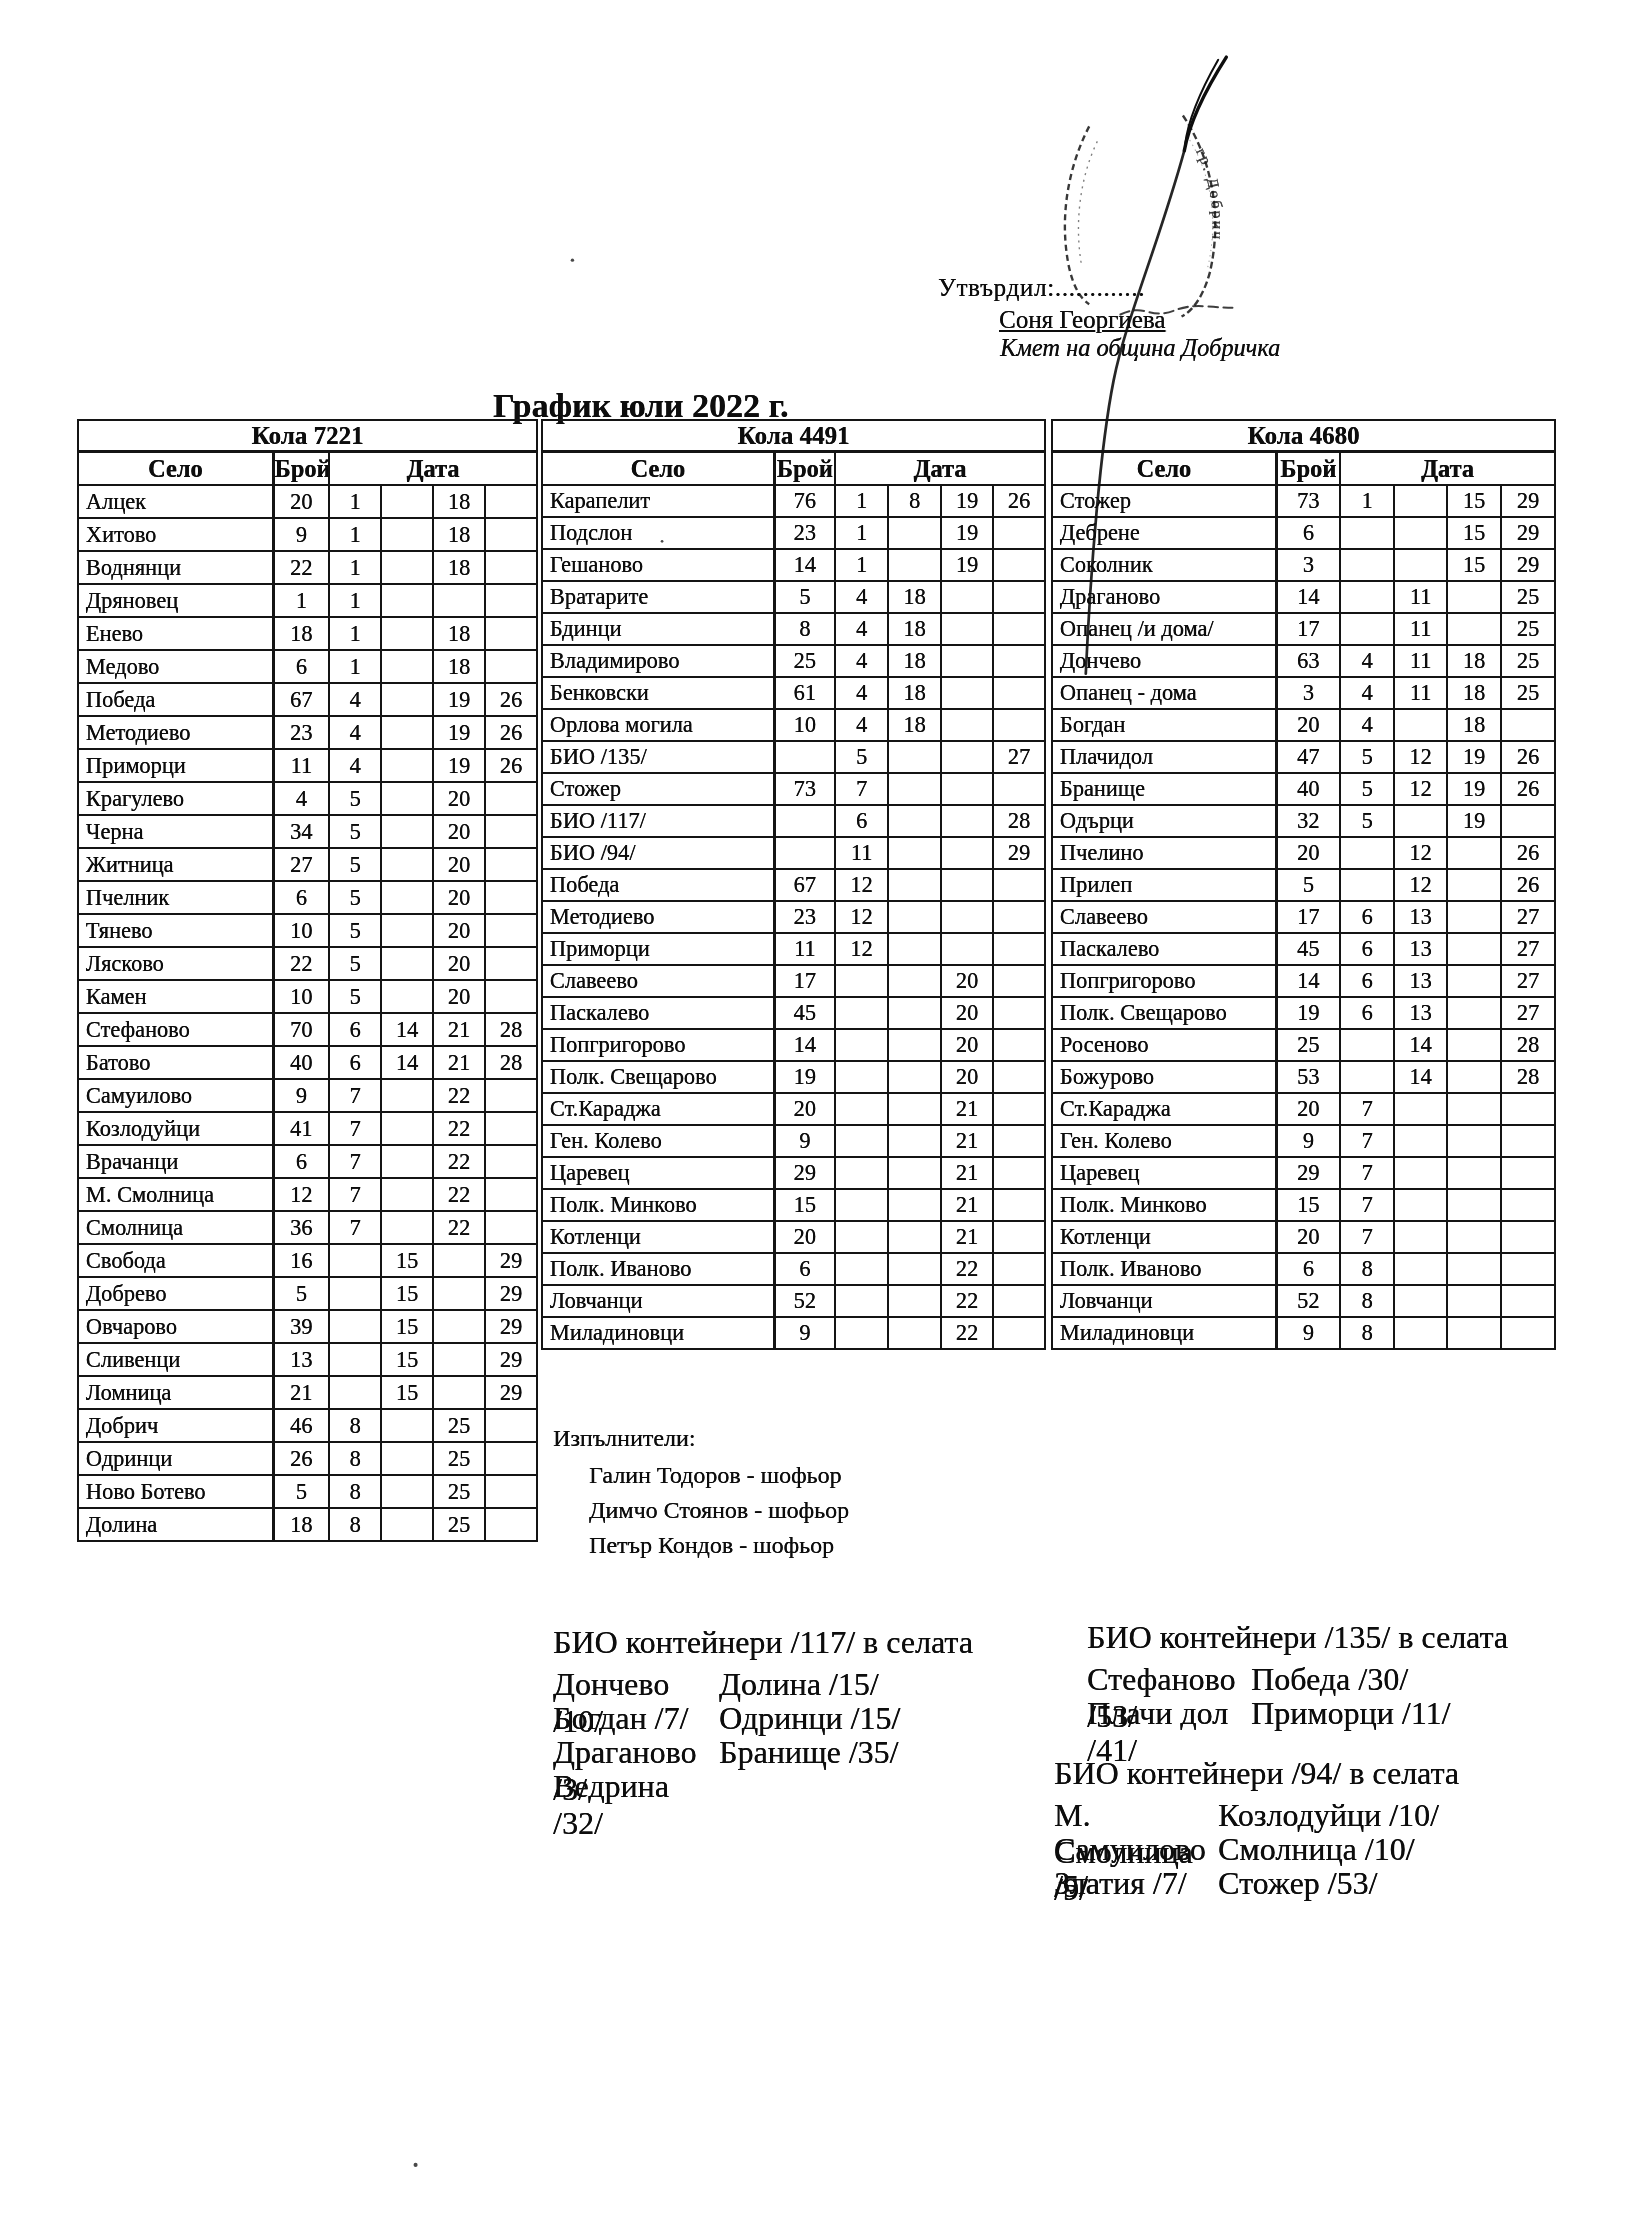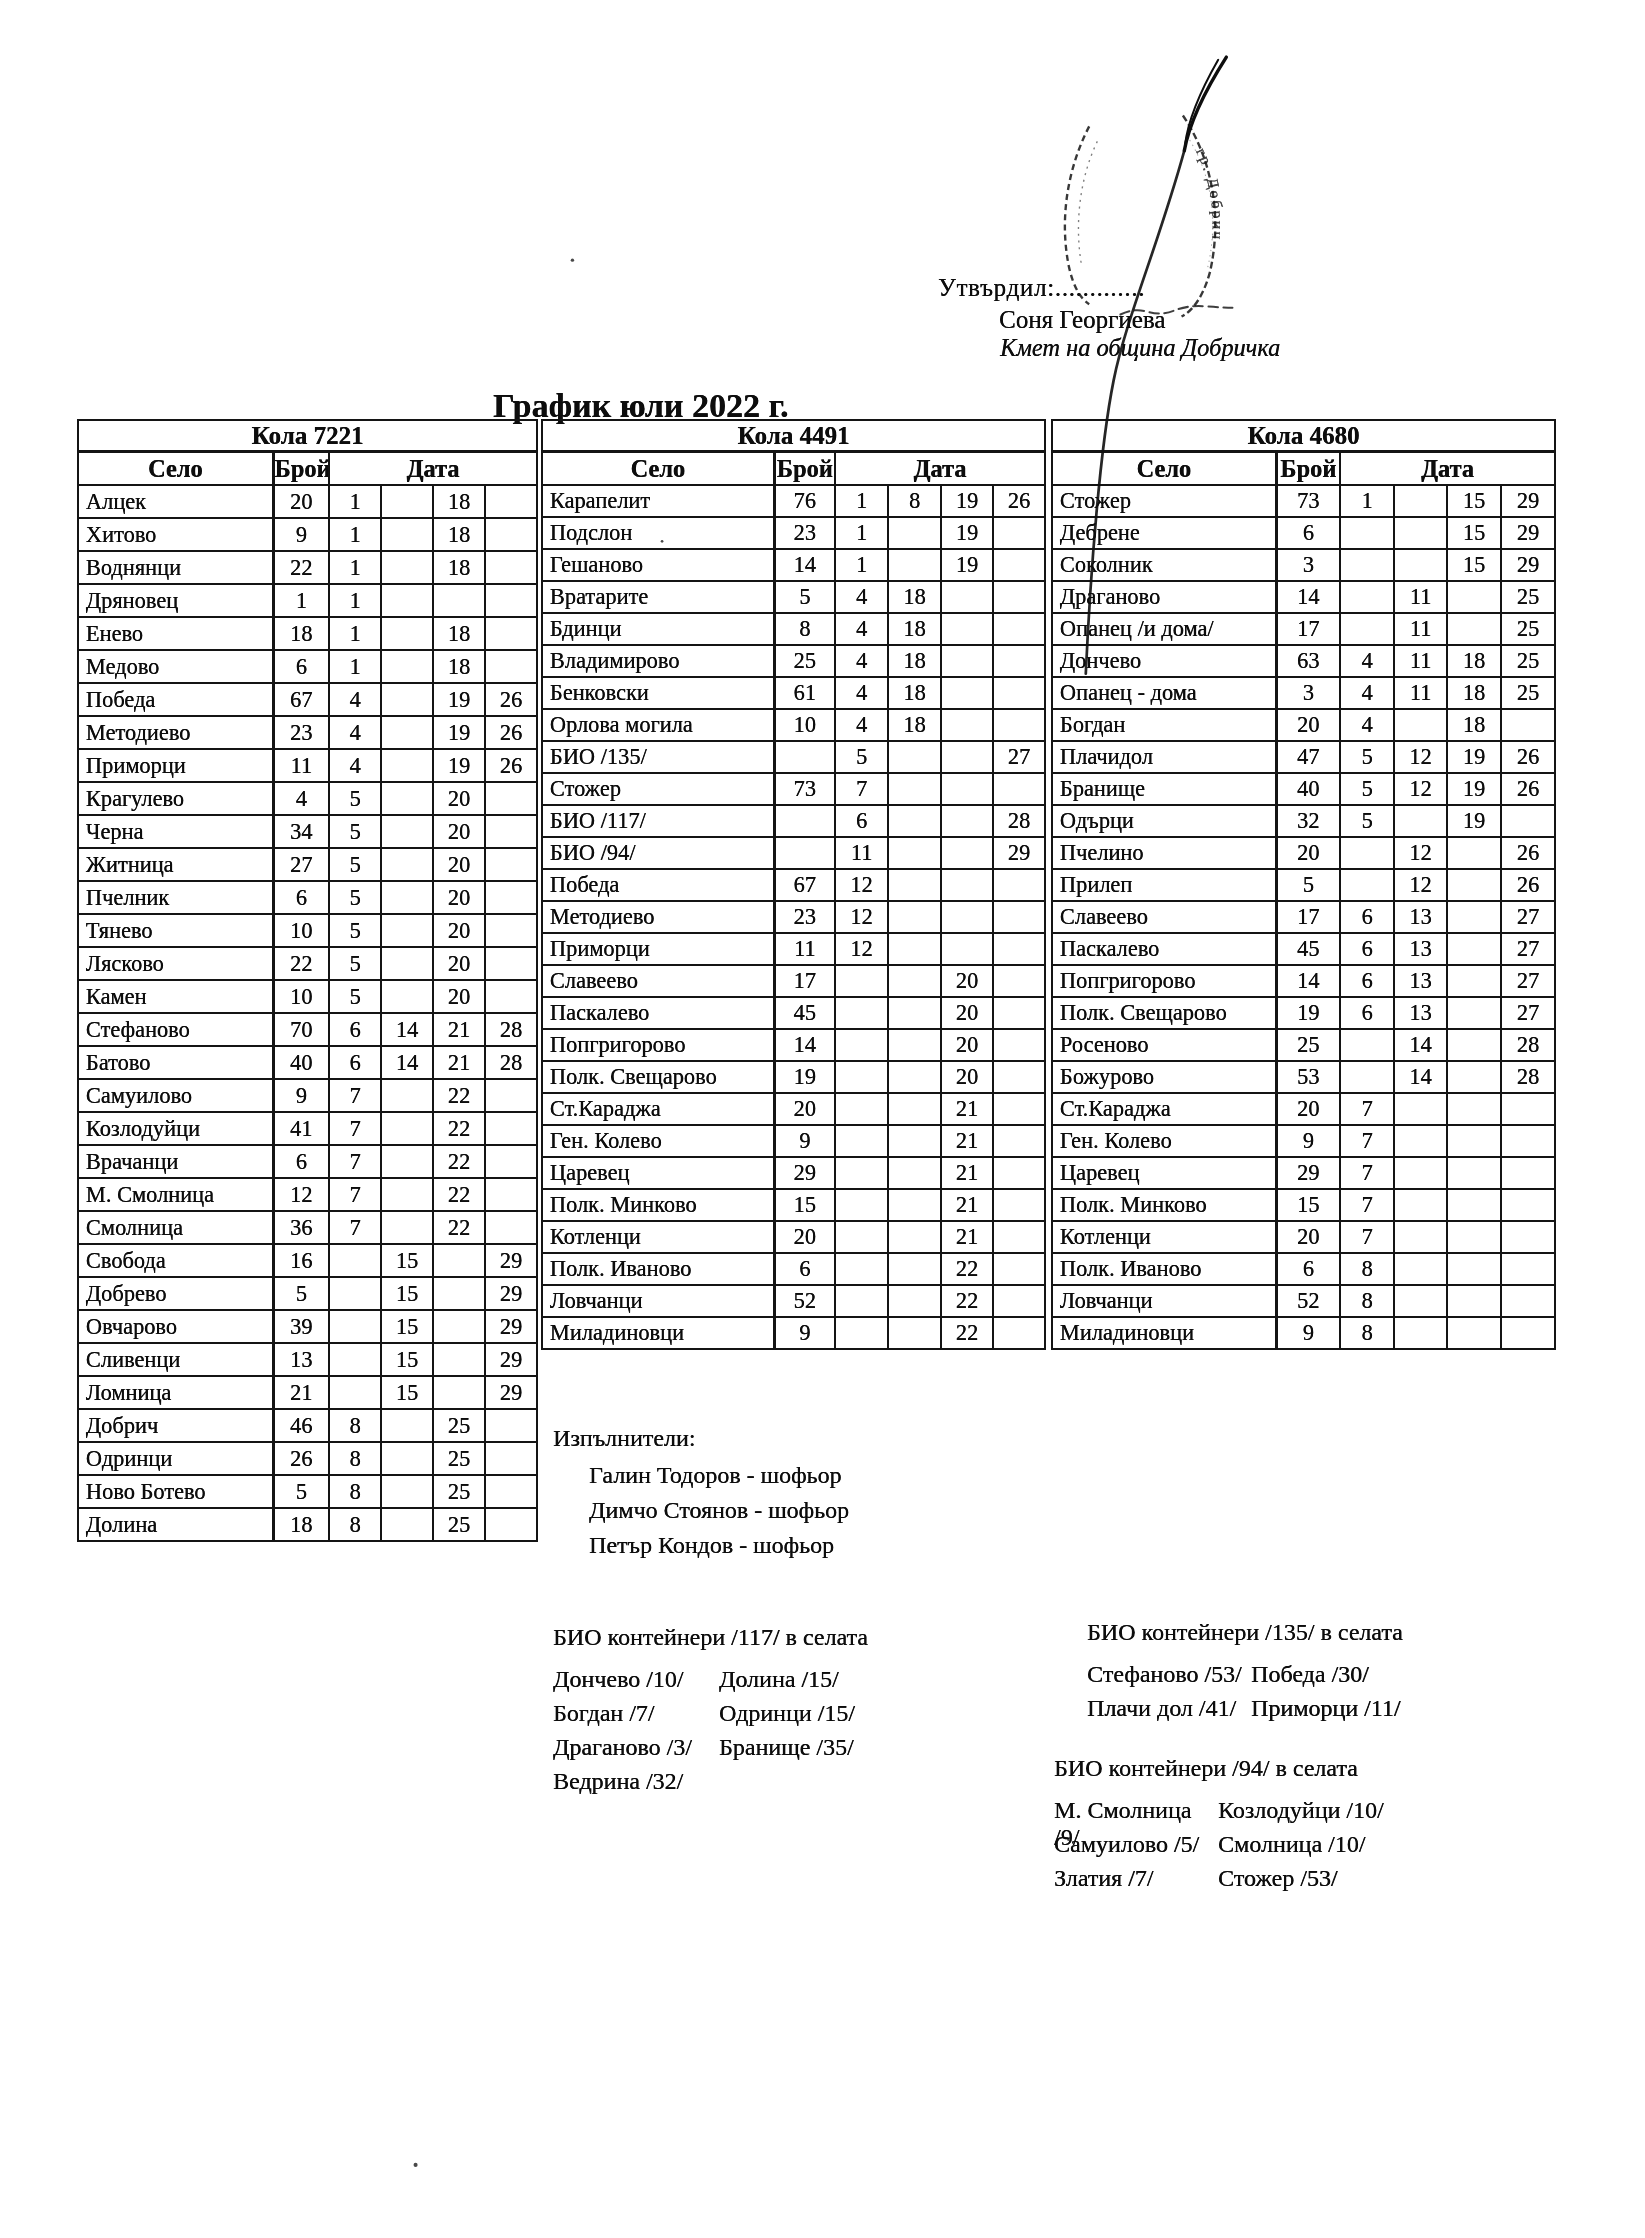--- a/index.html
+++ b/index.html
@@ -4,39 +4,39 @@
 <style>
   html,body{margin:0;padding:0;background:#e8e8e6;}
   .page{
     position:relative;width:1646px;height:2239px;background:#ffffff;
     font-family:"Liberation Serif","DejaVu Serif",serif;color:#0d0d0d;
     overflow:hidden; text-shadow:0.3px 0 currentColor;
   }
   .abs{position:absolute;}
   
   .approved{left:938px;top:274px;font-size:25px;letter-spacing:0.7px;}
-  .approver-name{left:999px;top:306px;font-size:25px;}
+  .approver-name{left:999px;top:306px;font-size:25px;text-decoration:underline;}
   .approver-title{left:1000px;top:334px;font-size:24.4px;font-style:italic;}
   .doc-title{left:469px;top:387px;font-size:34px;font-weight:bold;margin-left:24px;}
   
   table.sched{position:absolute;border-collapse:collapse;table-layout:fixed;background:transparent;}
   .sched th,.sched td{border:2px solid #141414;padding:0;white-space:nowrap;overflow:hidden;}
   .sched th.car{height:29px;font-size:25px;font-weight:bold;text-align:center;border-bottom:3.4px solid #141414;}
   .sched th.vh,.sched th.ch,.sched th.dh{height:31px;font-size:24.4px;font-weight:bold;text-align:center;border-bottom:2.7px solid #141414;}
   .sched th.vh{border-right:3.4px solid #141414;margin-left:11px;}
   .sched th.ch{border-right:2.7px solid #141414;}
   .sched td{height:var(--rh);font-size:22.4px;}
   .sched td.v{padding-left:6.8px;border-right:3.4px solid #141414;}
   .sched td.c{text-align:center;border-right:2.7px solid #141414;}
   .sched td.d{text-align:center;}
   
   .executors{left:553px;top:1425px;font-size:24px;}
   .exec-title{height:37px;}
   .exec-list div{height:35px;margin-left:36px;}
-  .bio{font-size:24px;}
+  .bio{font-size:32px;}
   .bio-117{left:553px;top:1624px;}
   .bio-135{left:1054px;top:1619px;margin-left:33px;}
   .bio-94{left:1054px;top:1755px;}
   .bio-title{height:42px;}
   .bio-cols{display:flex;}
   .bio-col div{height:34px;}
   .bio-117 .col1{width:166px;}
   .bio-135 .col1,.bio-94 .col1{width:164px;}
   .ink{position:absolute;left:0;top:0;pointer-events:none;}
 </style>

